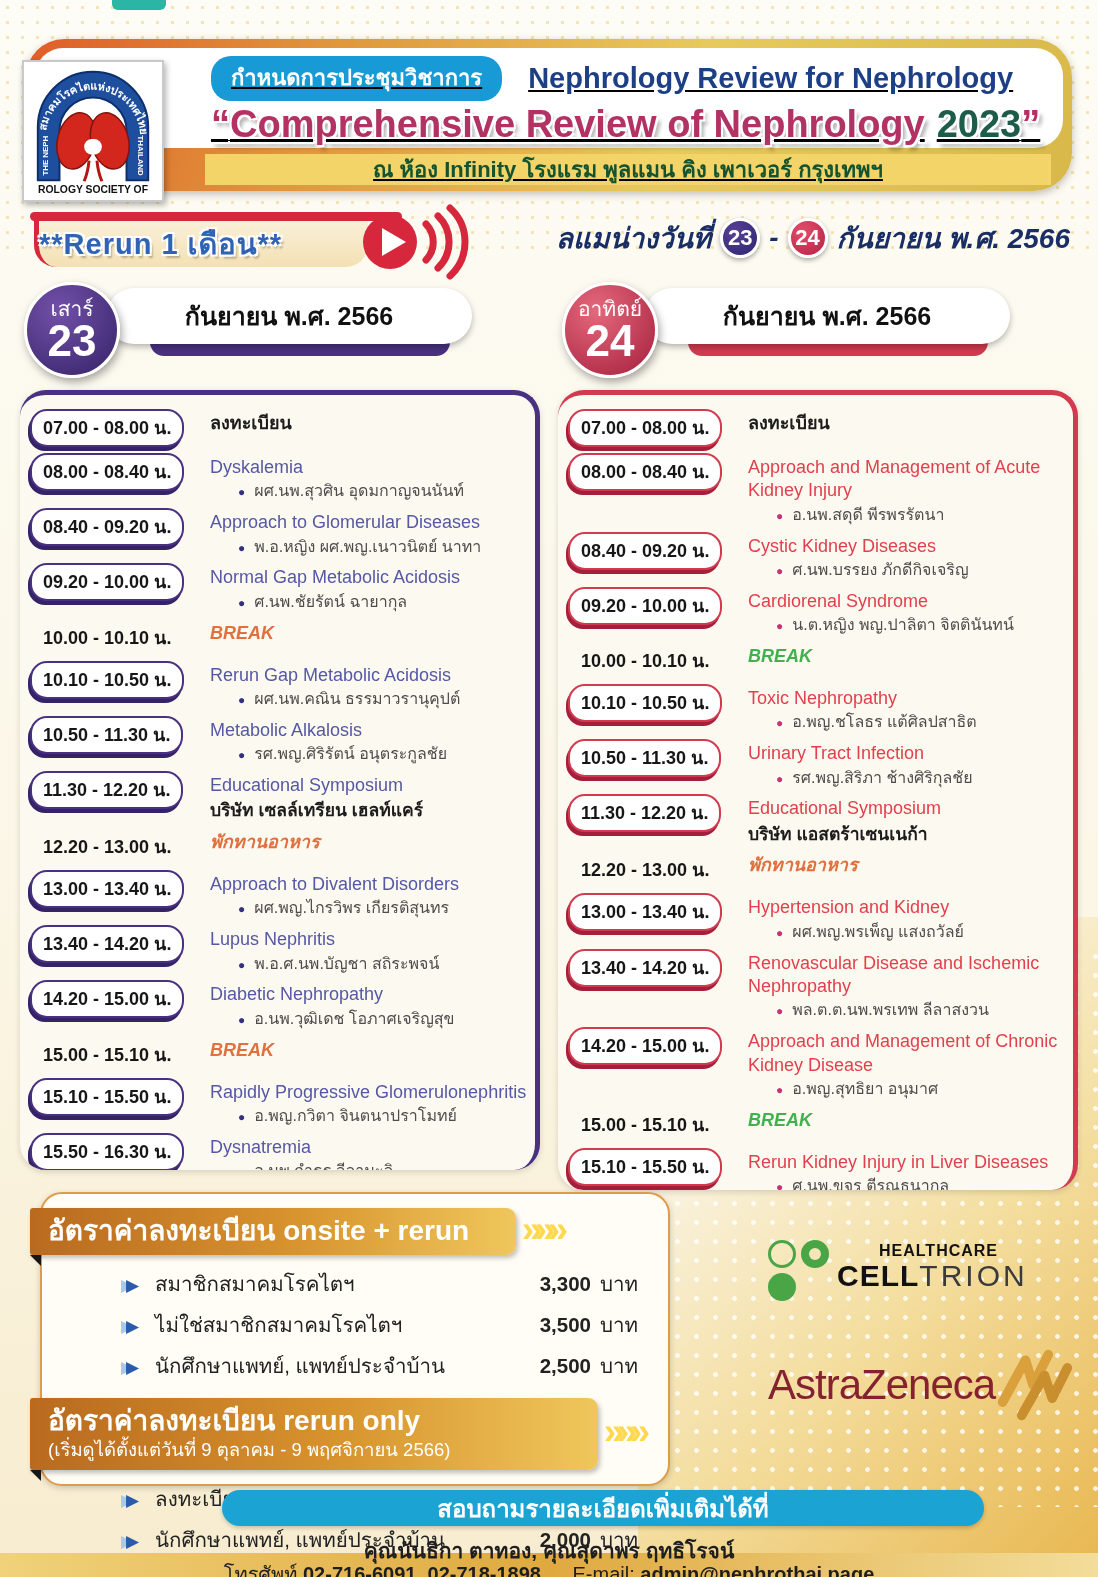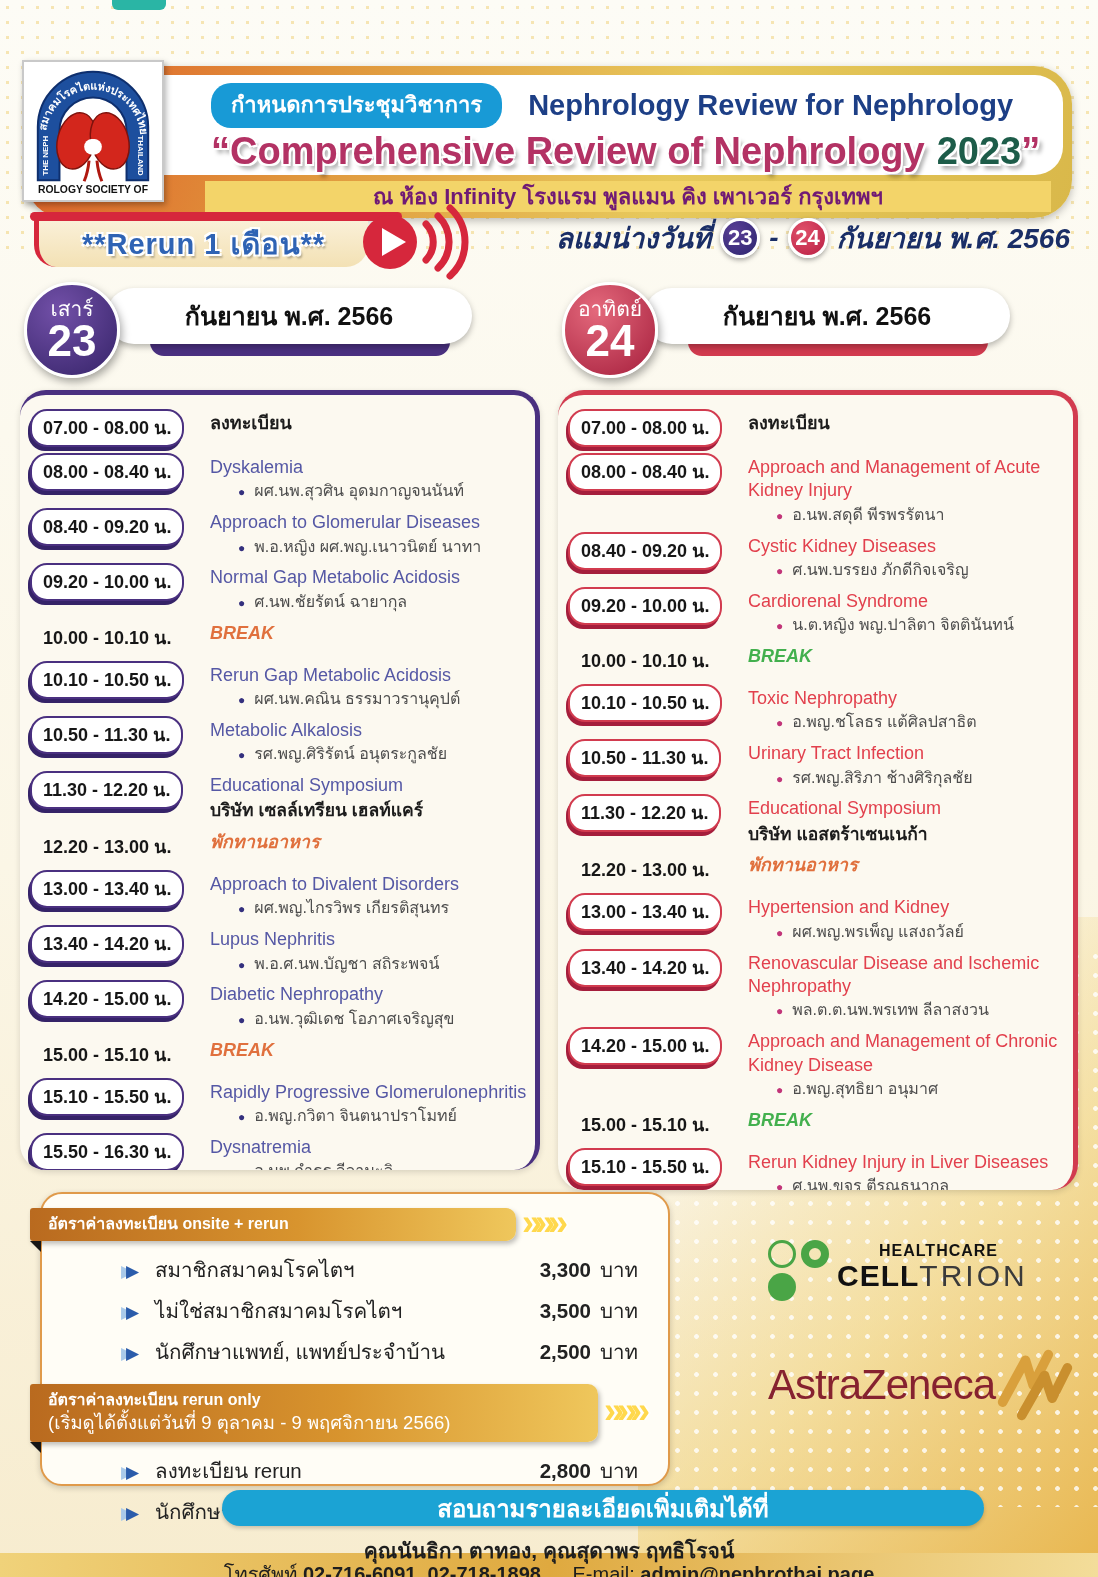--- a/index.html
+++ b/index.html
@@ -17,48 +17,48 @@
     background:linear-gradient(135deg, transparent 28%, rgba(238,200,90,.45) 58%, #e8b64e 100%); }
   .dots-bottom { position:absolute; right:0; bottom:70px; width:430px; height:560px;
     background-image:radial-gradient(rgba(255,255,255,.8) 2px, transparent 2.7px);
     background-size:19px 19px; }
   .gold-bottom { position:absolute; left:0; right:0; bottom:0; height:24px;
     background:linear-gradient(90deg,#f0d27a,#dfa93f 50%,#f3dd9a); }
   .teal-chip { position:absolute; top:0; left:112px; width:54px; height:10px;
     background:#2ab5a5; border-radius:0 0 6px 6px; }
 
   
-  .header-card { position:absolute; left:26px; top:66px; width:1046px; height:152px;
+  .header-card { position:absolute; left:26px; top:39px; width:1046px; height:152px;
     border-radius:38px; padding:9px 9px 8px;
     background:linear-gradient(110deg,#df5d28,#e0963c 28%,#e7c95c 62%,#d9b84a);
-    box-shadow:0 3px 8px rgba(0,0,0,.25); }
+    box-shadow:0 3px 8px rgba(0,0,0,.25);text-decoration:underline; }
   .header-white { position:relative; background:#fff; border-radius:28px; height:100px;
     padding:8px 14px 0 176px; }
   .header-row1 { display:flex; align-items:center; gap:26px; }
   .badge { background:#189ad6; color:#fff; font-weight:bold; font-size:22px;
     padding:4px 20px 6px; border-radius:20px; white-space:nowrap; }
   .subtitle { color:#1d3f86; font-weight:bold; font-size:29px; white-space:nowrap; }
   .header-row2 { margin-top:2px; font-weight:bold; font-size:38px; white-space:nowrap;
     text-shadow:-2px -2px 0 #fff, 2px -2px 0 #fff, -2px 2px 0 #fff, 2px 2px 0 #fff, 4px 5px 4px rgba(0,0,0,.35); }
   .t-crimson { color:#b33264; }
   .t-green { color:#1d5c49; margin-left:12px; }
   .venue-band { margin:6px 12px 0 170px; height:31px; background:#f3d469; border-radius:0;
     display:flex; align-items:center; justify-content:center;
-    font-weight:bold; font-size:22px; color:#701a75; }
+    font-weight:bold; font-size:22px; color:#14532d; }
 
   
   .logo-box { position:absolute; left:22px; top:60px; width:142px; height:142px;
     background:#fff; border:2px solid #c9c9c9; box-shadow:2px 3px 6px rgba(0,0,0,.3); z-index:6; }
 
   
   .rerun-wrap { position:absolute; left:30px; top:212px; width:470px; height:66px; }
   .rerun-bar { position:absolute; left:0; top:0; width:372px; height:9px; background:#d6273c; border-radius:6px; }
   .rerun-body { position:absolute; left:4px; top:9px; width:334px; height:46px;
     background:linear-gradient(180deg,#faf0d8,#f3e1b4); border-left:5px solid #d6273c;
-    border-radius:0 0 22px 22px; display:flex; align-items:center; justify-content:center; }
+    border-radius:0 0 22px 22px; display:flex; align-items:center; }
   .rerun-text { font-size:29px; font-weight:bold; color:#2f63b4; letter-spacing:1px;
     text-shadow:-2px -2px 0 #fff, 2px -2px 0 #fff, -2px 2px 0 #fff, 2px 2px 0 #fff, 3px 4px 2px rgba(0,0,0,.25); }
   .play-icon { position:absolute; left:328px; top:-8px; }
 
   .date-line { position:absolute; right:28px; top:216px; display:flex; align-items:center; gap:9px;
     font-size:28px; font-weight:bold; font-style:italic; color:#1a2e66; }
   .day-chip { width:40px; height:40px; border-radius:50%; border:3px solid #fff; color:#fff;
     font-style:normal; font-size:22px; display:flex; align-items:center; justify-content:center;
     box-shadow:0 2px 5px rgba(0,0,0,.35); }
   .chip-start { background:radial-gradient(circle at 35% 30%,#5a3f95,#2c2670); }
@@ -107,21 +107,21 @@
     background:#fffdf6; border:2px solid #e09a4a; border-radius:22px;
     box-shadow:0 2px 6px rgba(0,0,0,.18); padding-top:14px; }
   .fee-section { position:relative; }
   .fee-band { position:relative; left:-12px; background:linear-gradient(90deg,#b96a1f,#d8942e 55%,#efc75c);
     color:#fff; padding:7px 18px 8px; border-radius:3px 10px 10px 3px;
     box-shadow:2px 3px 5px rgba(0,0,0,.25); }
   .band-1 { width:486px; }
   .band-2 { width:568px; margin-top:6px; }
   .fee-band::before { content:""; position:absolute; left:0; bottom:-11px;
     border-top:11px solid #161616; border-left:11px solid transparent; }
-  .fee-band-title { font-size:16px; font-weight:bold; line-height:1.15; }
+  .fee-band-title { font-size:28px; font-weight:bold; line-height:1.15; }
   .fee-band-subtitle { font-size:18.5px; font-weight:normal; line-height:1.2; margin-top:2px; }
   .chevrons { position:absolute; left:100%; top:50%; transform:translateY(-54%);
     color:#ffd84d; font-size:36px; font-weight:bold; letter-spacing:-7px; padding-left:6px;
     text-shadow:2px 0 0 #fff; white-space:nowrap; }
   .fee-rows { padding:8px 0 6px; }
   .fee-row { display:flex; align-items:baseline; padding:4px 30px 4px 84px; font-size:20.5px; color:#222; }
   .fee-bullet { color:#2b5cab; margin-right:16px; font-size:17px; text-shadow:-5px 0 0 #a9c9e9; flex:none; }
   .fee-label { flex:1; }
   .fee-amount { font-weight:bold; min-width:64px; text-align:right; margin-right:9px; }
 

